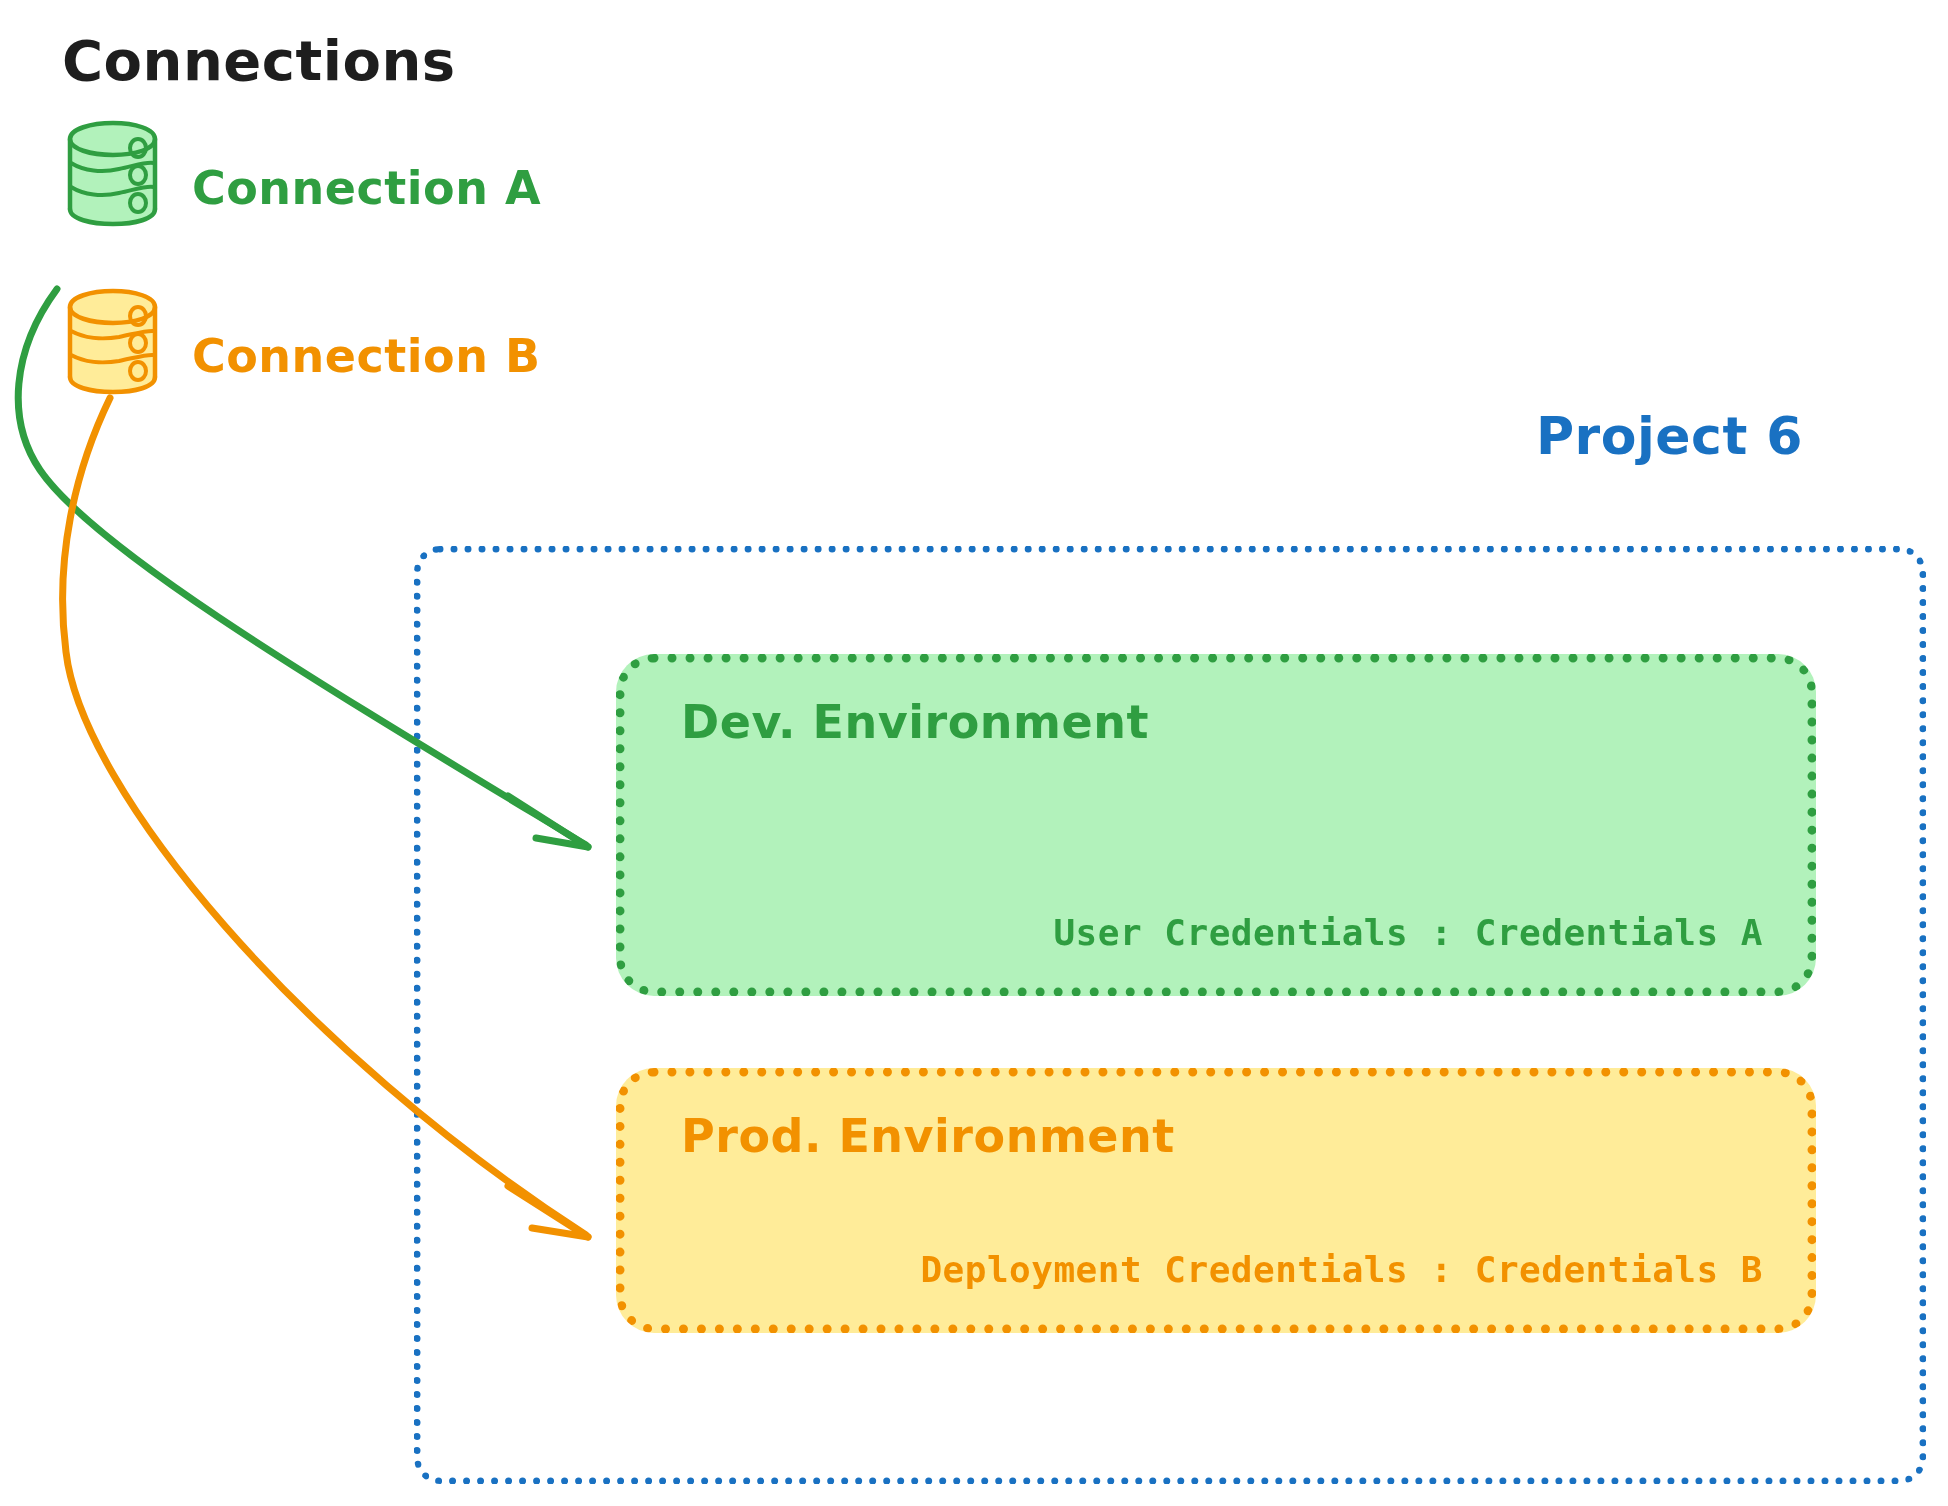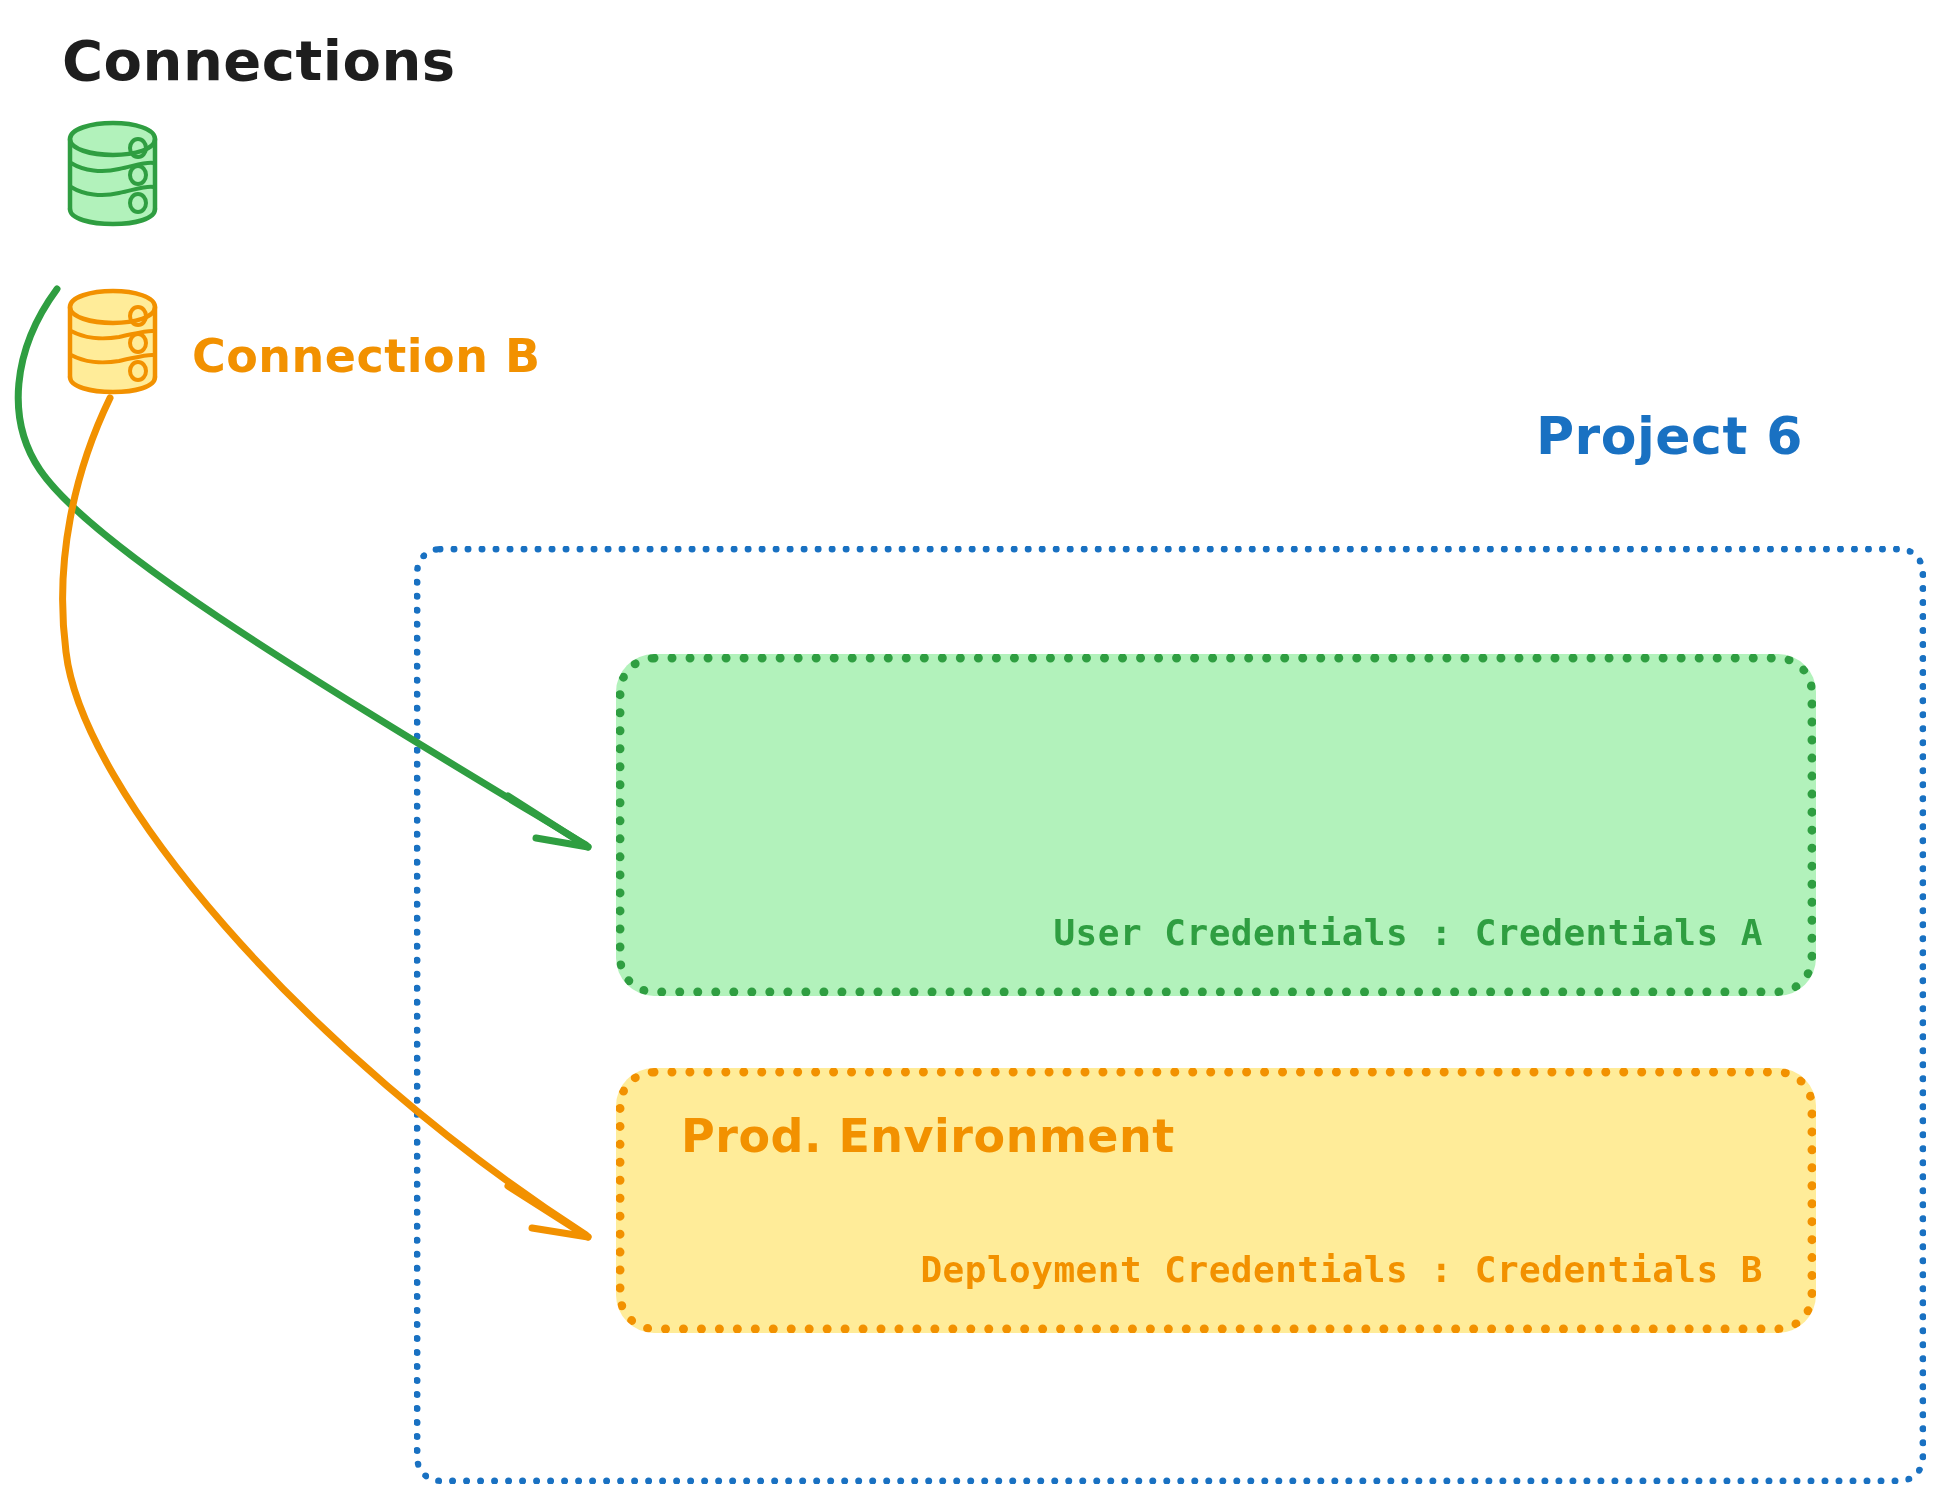--- a/index.html
+++ b/index.html
@@ -152,20 +152,21 @@
         <path d="M8 21 L8 91" fill="none" stroke="#2f9e41" stroke-width="4.5" stroke-linecap="round"></path>
         <path d="M93 21 L93 91" fill="none" stroke="#2f9e41" stroke-width="4.5" stroke-linecap="round"></path>
         <path d="M8 91 C8 101, 29 106, 51 106 C73 106, 93 101, 93 91" fill="none" stroke="#2f9e41" stroke-width="4.5" stroke-linecap="round"></path>
         <path d="M9 45 C22 53, 40 55, 57 51 C72 48, 85 43, 92 45" fill="none" stroke="#2f9e41" stroke-width="4" stroke-linecap="round"></path>
         <path d="M9 69 C22 77, 40 79, 57 75 C72 72, 85 67, 92 69" fill="none" stroke="#2f9e41" stroke-width="4" stroke-linecap="round"></path>
         <ellipse cx="76" cy="30" rx="8" ry="9" fill="none" stroke="#2f9e41" stroke-width="4"></ellipse>
         <ellipse cx="76" cy="57" rx="8" ry="9" fill="none" stroke="#2f9e41" stroke-width="4"></ellipse>
         <ellipse cx="76" cy="85" rx="8" ry="9" fill="none" stroke="#2f9e41" stroke-width="4"></ellipse>
       </svg>
     </span>
+    <span id="conn-label-a" class="conn-label hand">Connection A</span>
   </div>
 
   <div id="conn-row-b" class="conn-row">
     <span class="db-icon">
       <svg viewBox="0 0 104 112" width="104" height="112" xmlns="http://www.w3.org/2000/svg">
         <path d="M10 22 C10 12, 30 6, 52 6 C74 6, 94 12, 94 22 L94 92 C94 102, 74 107, 52 107 C30 107, 10 102, 10 92 Z" fill="#ffec99" stroke="none"></path>
         <path d="M8 21 C8 11, 29 5, 51 5 C73 5, 93 11, 93 21 C93 31, 73 37, 51 37 C29 37, 8 31, 8 21 Z" fill="none" stroke="#f29100" stroke-width="4.5" stroke-linecap="round"></path>
         <path d="M8 21 L8 91" fill="none" stroke="#f29100" stroke-width="4.5" stroke-linecap="round"></path>
         <path d="M93 21 L93 91" fill="none" stroke="#f29100" stroke-width="4.5" stroke-linecap="round"></path>
         <path d="M8 91 C8 101, 29 106, 51 106 C73 106, 93 101, 93 91" fill="none" stroke="#f29100" stroke-width="4.5" stroke-linecap="round"></path>
@@ -177,20 +178,21 @@
       </svg>
     </span>
     <span id="conn-label-b" class="conn-label hand">Connection B</span>
   </div>
 
   <div id="project-label" class="hand">Project 6</div>
 
   <div id="project-box"></div>
 
   <div id="dev-box" class="env-box">
+    <div id="dev-title" class="env-title hand">Dev. Environment</div>
     <div id="dev-cred" class="env-cred mono">User Credentials : Credentials A</div>
   </div>
 
   <div id="prod-box" class="env-box">
     <div id="prod-title" class="env-title hand">Prod. Environment</div>
     <div id="prod-cred" class="env-cred mono">Deployment Credentials : Credentials B</div>
   </div>
 
   <svg id="arrow-layer" viewBox="0 0 1948 1506" xmlns="http://www.w3.org/2000/svg">
 

